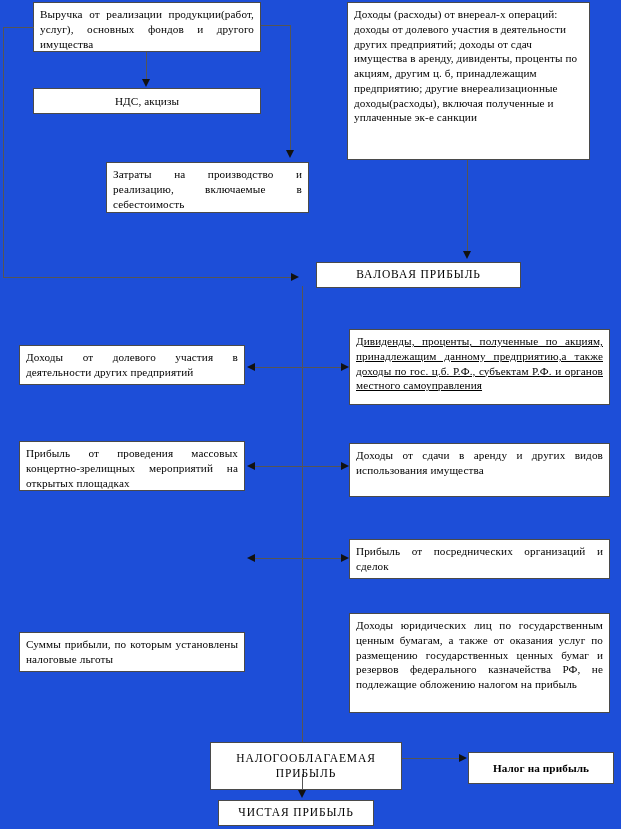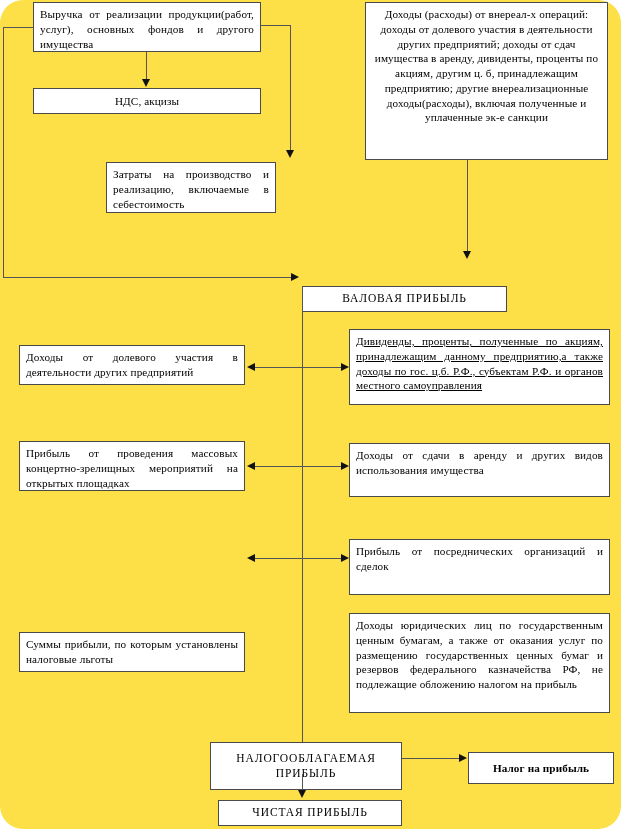--- a/index.html
+++ b/index.html
@@ -8,23 +8,22 @@
     background: #ffffff;
   }
   body {
     font-family: "Liberation Serif", serif;
     color: #000000;
   }
   #canvas {
     position: relative;
     width: 621px;
     height: 829px;
-    background: #fde047;
+    background: #1d4ed8;
     overflow: hidden;
-    border-radius: 23px;
   }
   .box {
     position: absolute;
     box-sizing: border-box;
     border: 1px solid #4a4a4a;
     background: #ffffff;
     padding: 4px 6px;
     font-size: 11.2px;
     line-height: 1.32;
     text-align: justify;
@@ -76,29 +75,29 @@
 <div id="canvas">
 
   <div class="box" style="left:33px; top:2px; width:228px; height:50px;">
     <span class="inner">Выручка от реализации продукции(работ, услуг), основных фондов и другого имущества</span>
   </div>
 
   <div class="box center" style="left:33px; top:88px; width:228px; height:24px;">
     <span class="inner">НДС, акцизы</span>
   </div>
 
-  <div class="box" style="left:106px; top:162px; width:170px; height:51px;">
+  <div class="box" style="left:106px; top:162px; width:203px; height:51px;">
     <span class="inner">Затраты на производство и реализацию, включаемые в себестоимость</span>
   </div>
 
-  <div class="box" style="left:347px; top:2px; width:243px; height:158px; text-align:center;margin-left:18px;">
+  <div class="box" style="left:347px; top:2px; width:243px; height:158px; text-align:left;">
     <span class="inner">Доходы (расходы) от внереал-х операций: доходы от долевого участия в деятельности других предприятий; доходы от сдач имущества в аренду, дивиденты, проценты по акциям, другим ц. б, принадлежащим предприятию; другие внереализационные доходы(расходы), включая полученные и уплаченные эк-е санкции</span>
   </div>
 
-  <div class="box center caps" style="left:302px; top:262px; width:205px; height:24px;margin-top:24px;">
+  <div class="box center caps" style="left:316px; top:262px; width:205px; height:24px;">
     <span class="inner">ВАЛОВАЯ ПРИБЫЛЬ</span>
   </div>
 
   <div class="box" style="left:19px; top:345px; width:226px; height:40px;">
     <span class="inner">Доходы от долевого участия в деятельности других предприятий</span>
   </div>
 
   <div class="box" style="left:19px; top:441px; width:226px; height:50px;">
     <span class="inner">Прибыль от проведения массовых концертно-зрелищных мероприятий на открытых площадках</span>
   </div>
@@ -109,37 +108,37 @@
   </div>
 
   <div class="box" style="left:349px; top:329px; width:261px; height:76px;text-decoration:underline;">
     <span class="inner">Дивиденды, проценты, полученные по акциям, принадлежащим данному предприятию,а также доходы по гос. ц.б. Р.Ф., субъектам Р.Ф. и органов местного самоуправления</span>
   </div>
 
   <div class="box" style="left:349px; top:443px; width:261px; height:54px;">
     <span class="inner">Доходы от сдачи в аренду и других видов использования имущества</span>
   </div>
 
-  <div class="box" style="left:349px; top:539px; width:261px; height:56px;">
+  <div class="box" style="left:349px; top:539px; width:261px; height:40px;">
     <span class="inner">Прибыль от посреднических организаций и сделок</span>
   </div>
 
   <div class="box" style="left:349px; top:613px; width:261px; height:100px;">
     <span class="inner">Доходы юридических лиц по государственным ценным бумагам, а также от оказания услуг по размещению государственных ценных бумаг и резервов федерального казначейства РФ, не подлежащие обложению налогом на прибыль</span>
   </div>
 
   <div class="box center caps" style="left:210px; top:742px; width:192px; height:48px;">
     <span class="inner">НАЛОГООБЛАГАЕМАЯ ПРИБЫЛЬ</span>
   </div>
 
   <div class="box center" style="left:468px; top:752px; width:146px; height:32px;font-weight:bold;">
     <span class="inner">Налог на прибыль</span>
   </div>
 
-  <div class="box center caps" style="left:218px; top:800px; width:184px; height:24px;">
+  <div class="box center caps" style="left:218px; top:800px; width:156px; height:24px;">
     <span class="inner">ЧИСТАЯ ПРИБЫЛЬ</span>
   </div>
 
   <div class="line vline" style="left:146px; top:52px; height:28px;"></div>
   <div class="arrow arrow-down" style="left:141.5px; top:79px;"></div>
 
   <div class="line hline" style="left:261px; top:25px; width:30px;"></div>
   <div class="line vline" style="left:290px; top:25px; height:126px;"></div>
   <div class="arrow arrow-down" style="left:286px; top:150px;"></div>
 

